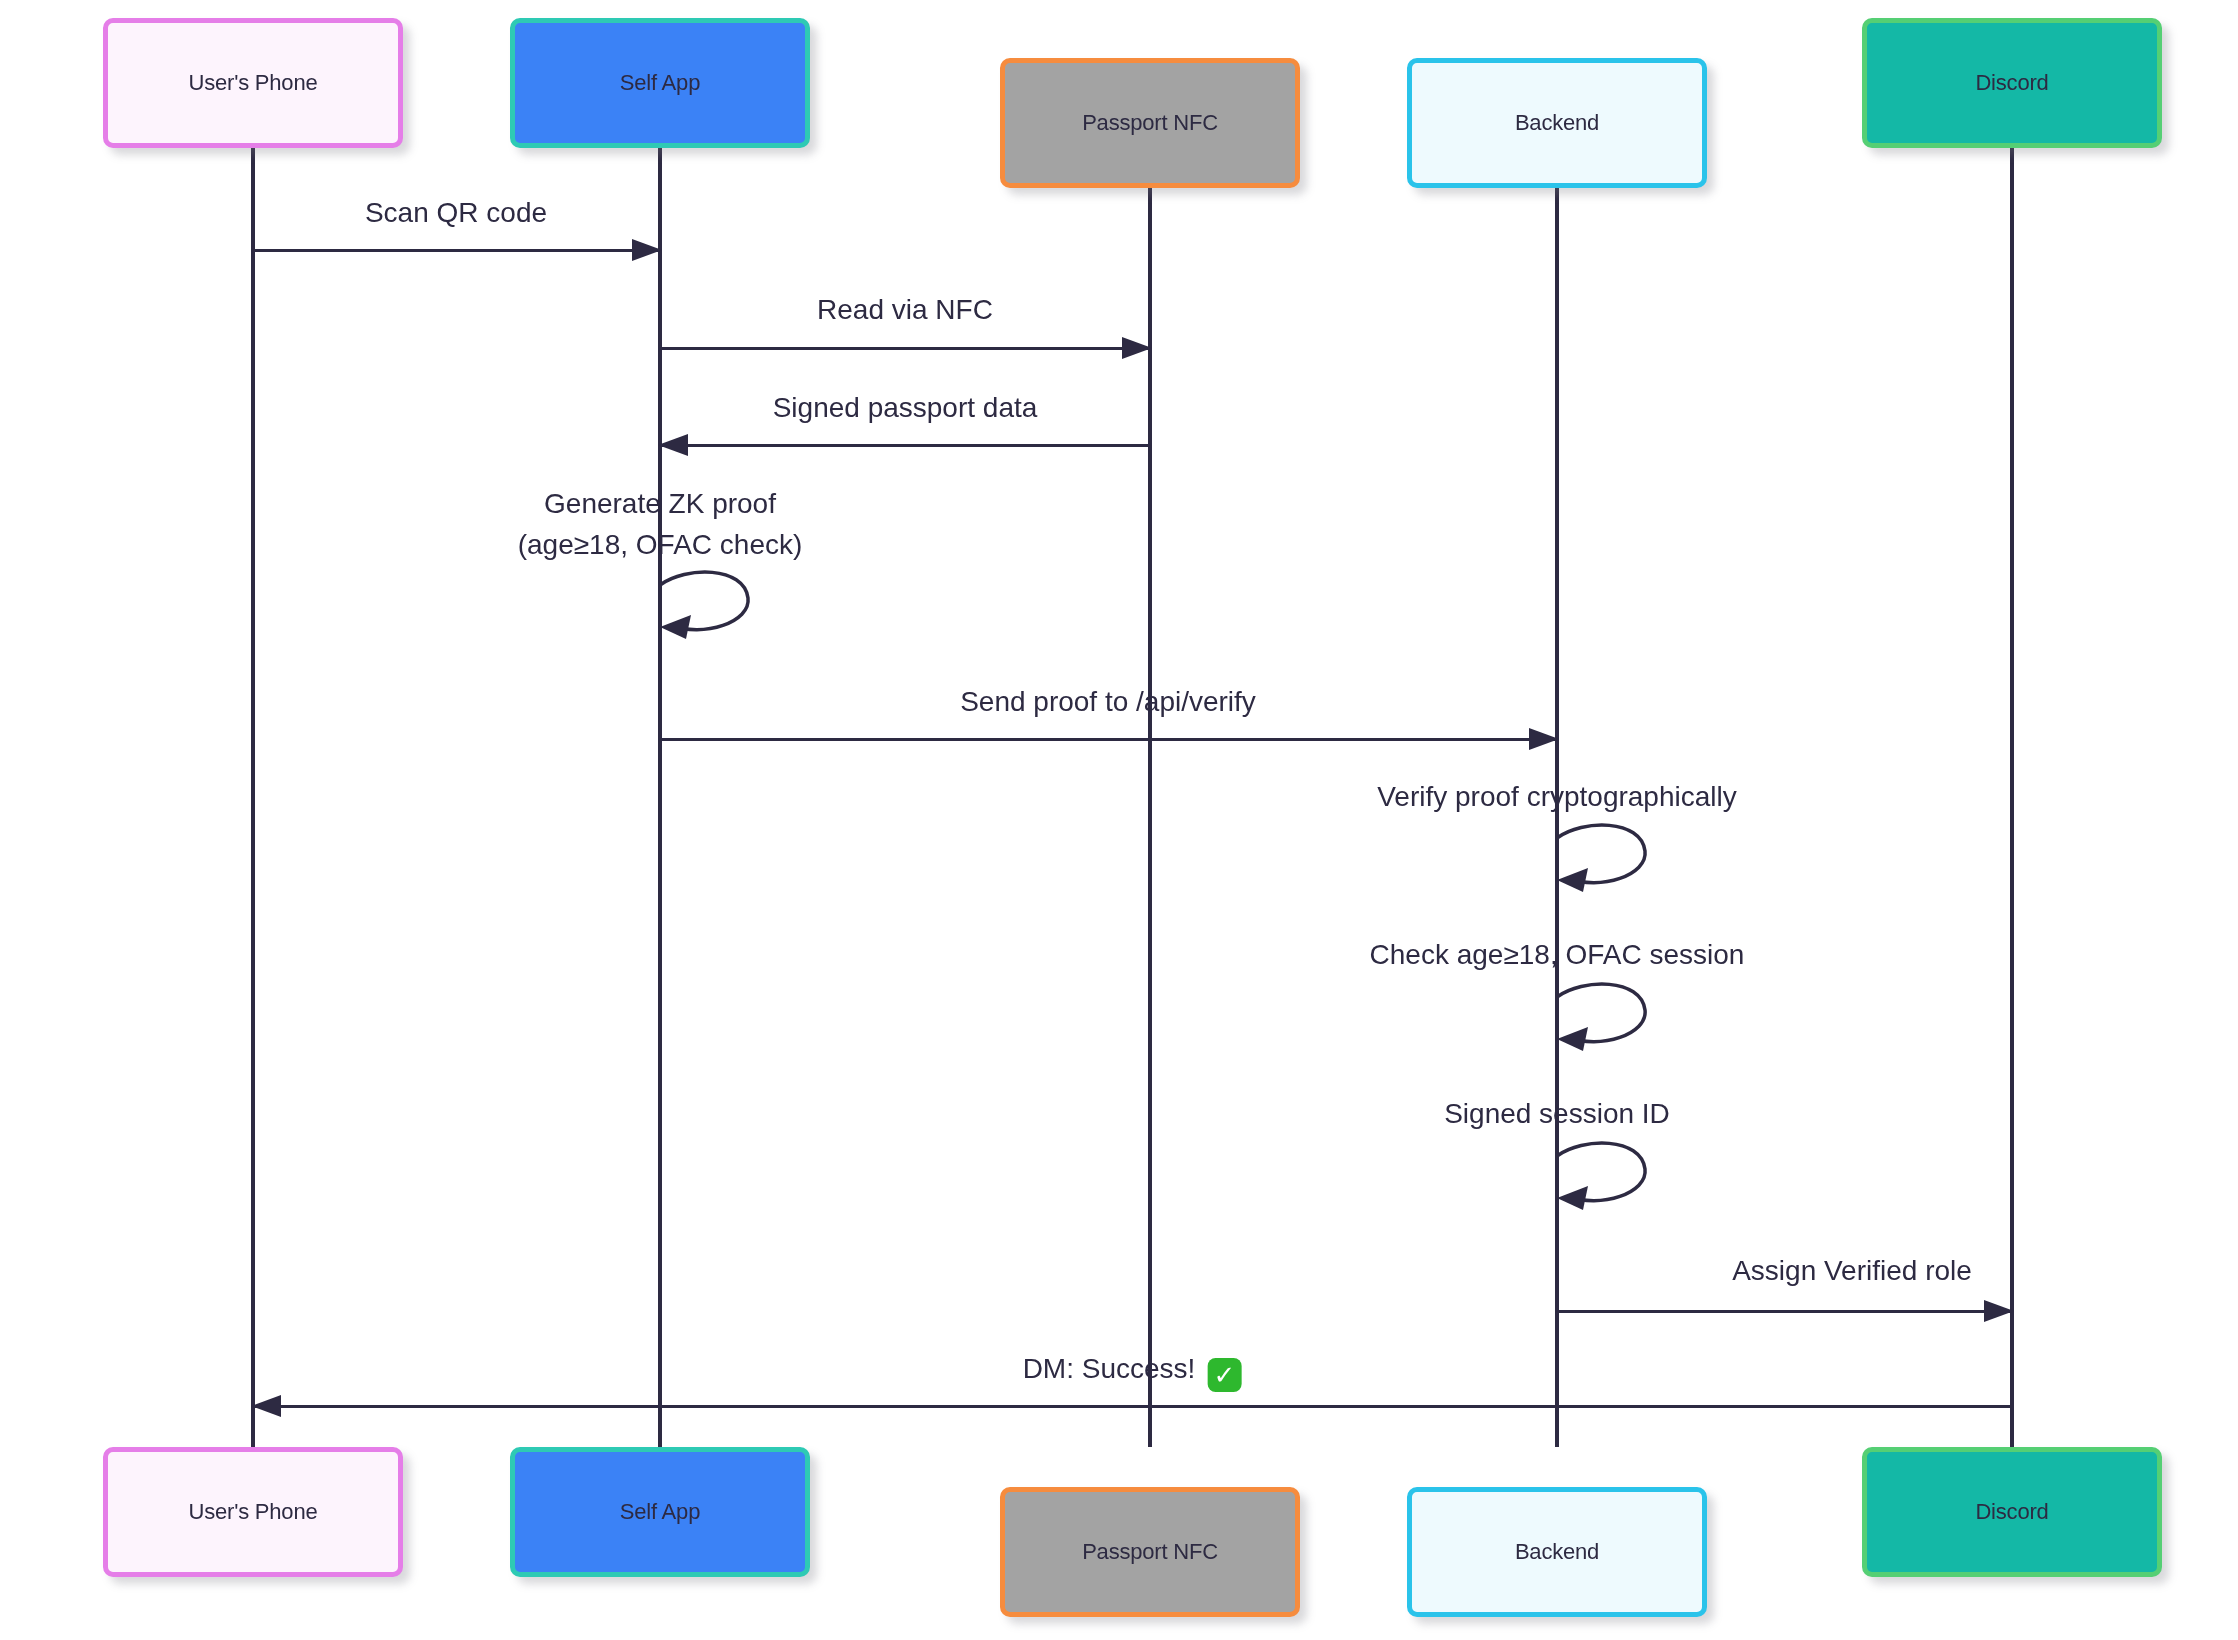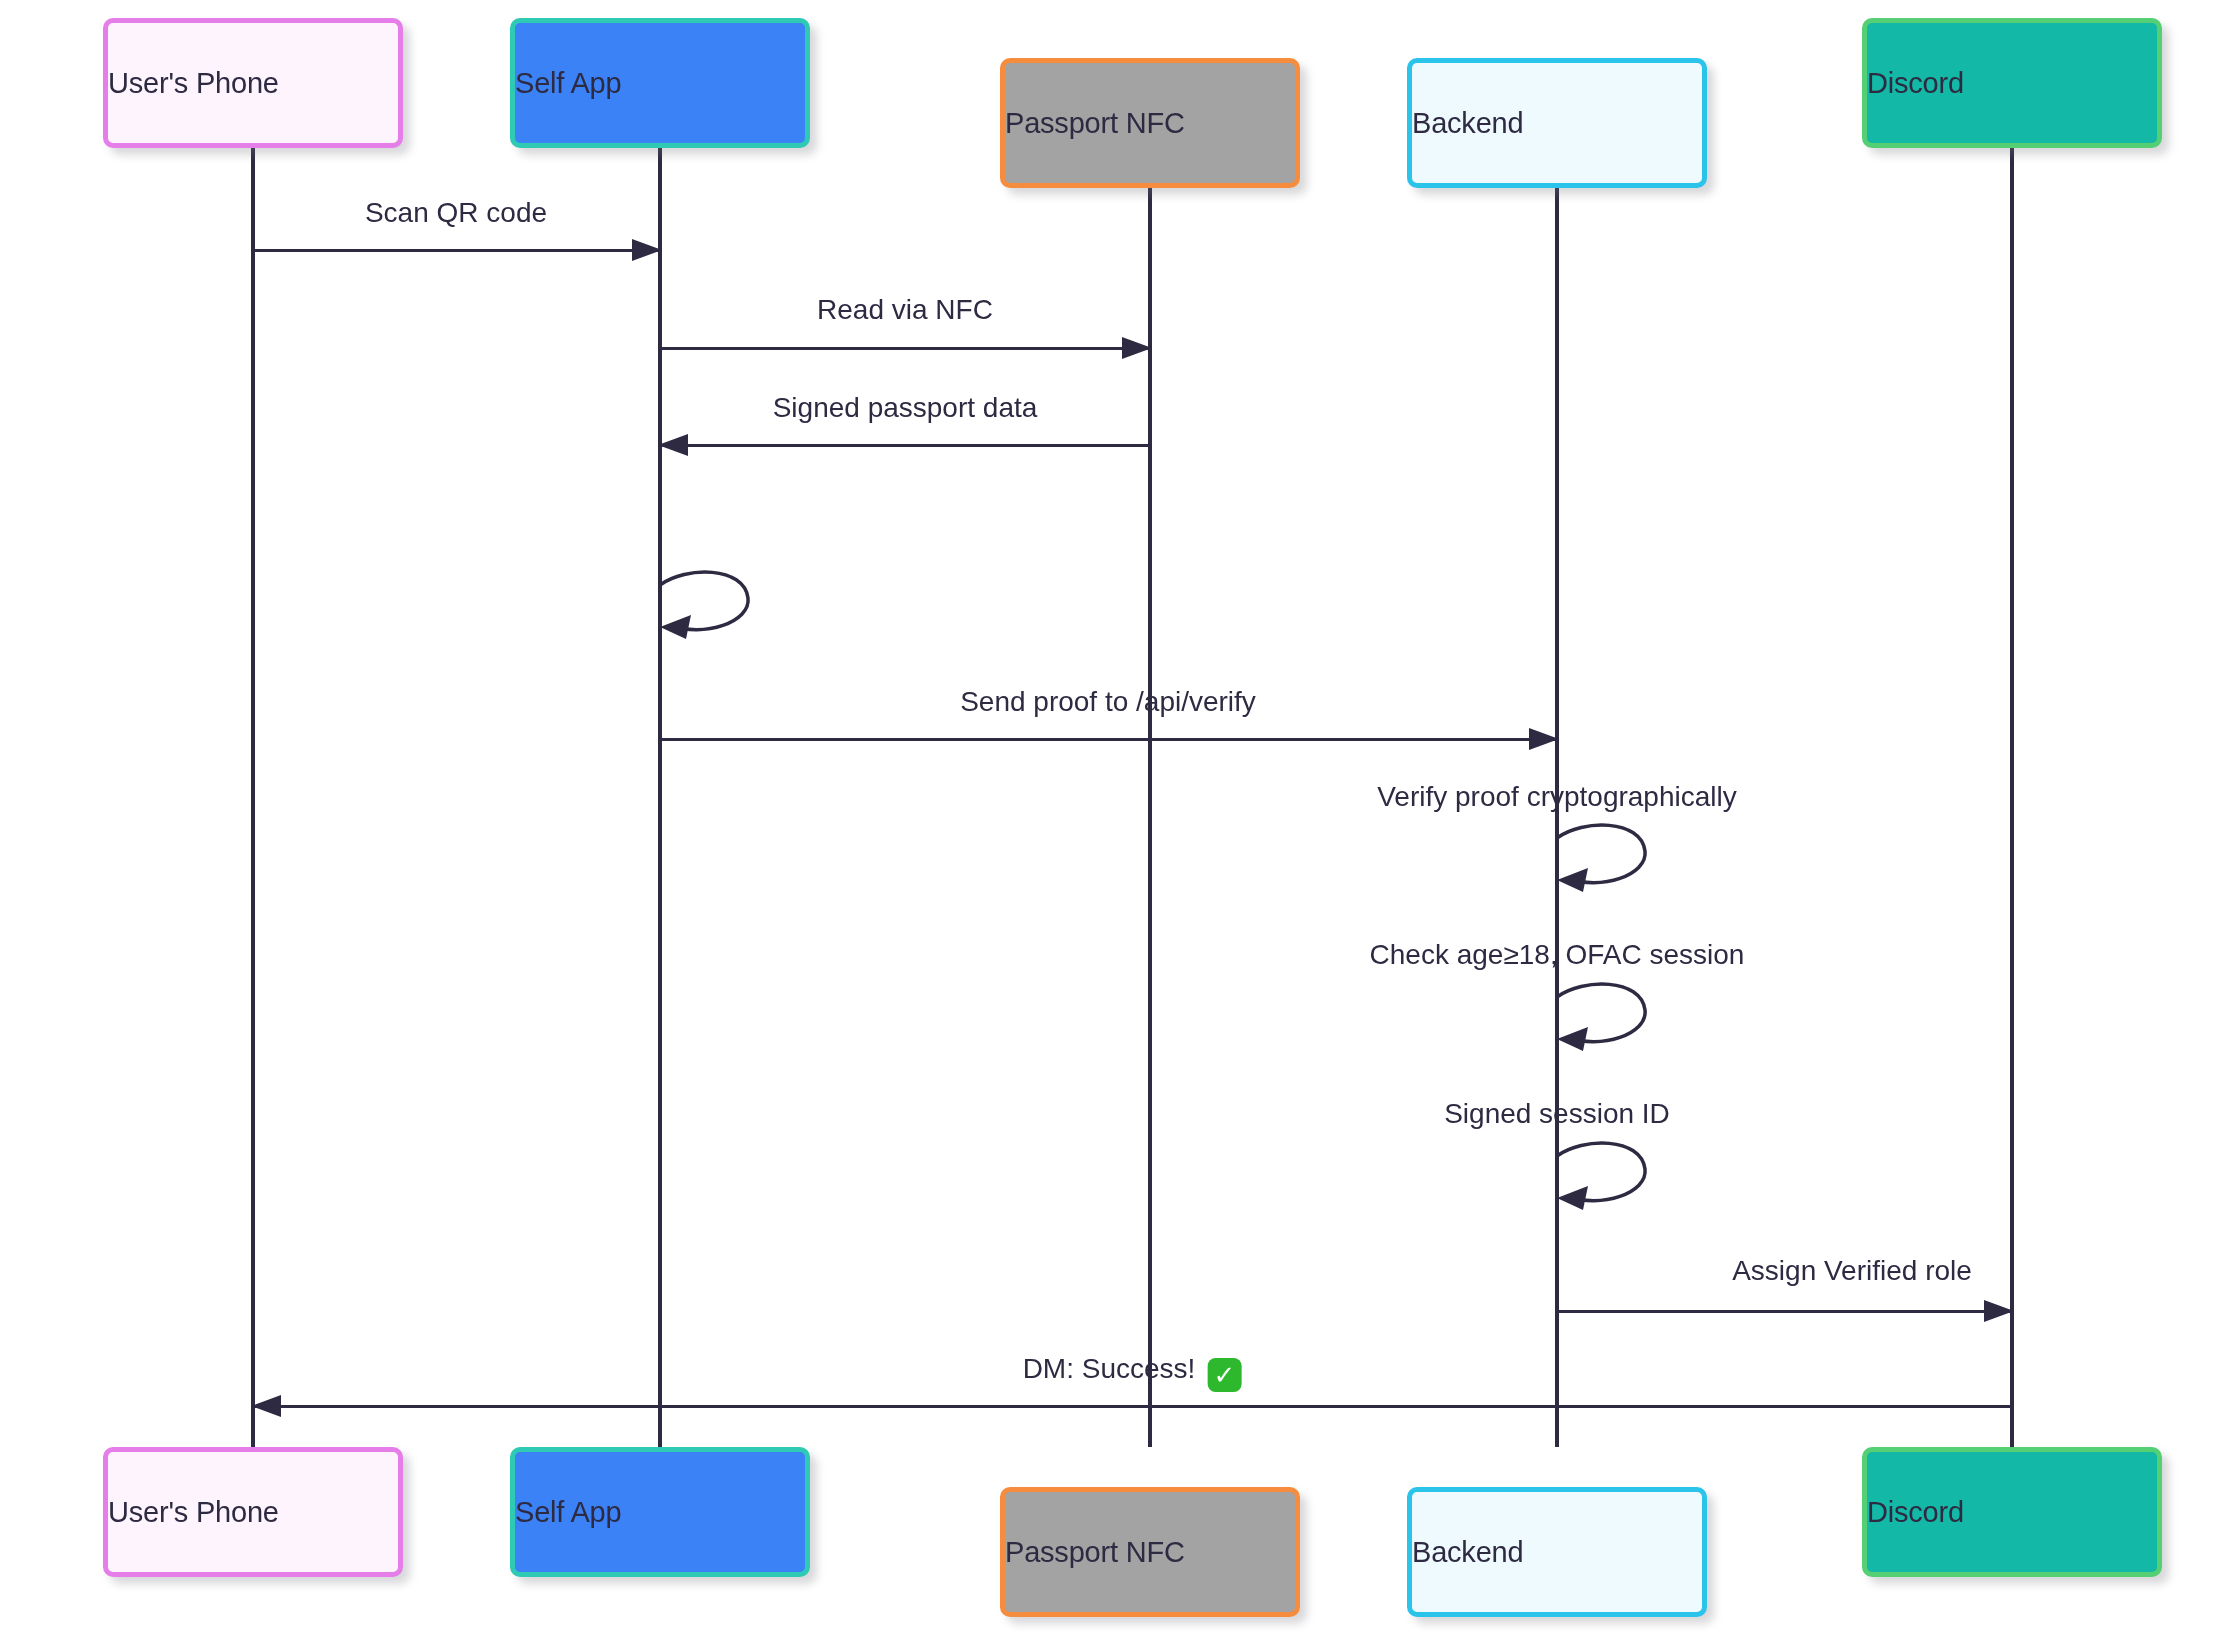--- a/index.html
+++ b/index.html
@@ -8,22 +8,22 @@
   }
   html,body{margin:0;padding:0;background:var(--bg);}
   body{font-family:"Liberation Sans","DejaVu Sans",sans-serif;color:var(--ink);}
   #stage{
     position:relative;width:2238px;height:1640px;background:var(--bg);overflow:hidden;
   }
   
   .actor{
     position:absolute;width:300px;height:130px;box-sizing:border-box;
     border:5px solid;border-radius:10px;
-    display:flex;align-items:center;justify-content:flex-start;
-    font-size:29px;letter-spacing:-0.2px;
+    display:flex;align-items:center;justify-content:center;
+    font-size:22px;letter-spacing:-0.2px;
     box-shadow:7px 7px 9px rgba(120,120,130,0.28);
   }
   .actor.row-top{top:18px;}
   .actor.row-bottom{top:1447px;}
   .c-phone   {border-color:#e57ee8;background:#fdf4fd;}
   .c-self    {border-color:#2ecab4;background:#3b82f6;}
   .c-passport{border-color:#f68c3e;background:#a3a3a3;margin-top:40px;}
   .c-backend {border-color:#2ac3ea;background:#eefafe;margin-top:40px;}
   .c-discord {border-color:#55cf74;background:#14b8a6;}
   
@@ -97,20 +97,24 @@
   <div class="msg-label" style="left:905px;top:293px;">Read via NFC</div>
   <div class="arrow" style="left:660px;top:347px;width:490px;">
     <i class="head right"></i>
   </div>
 
   <div class="msg-label" style="left:905px;top:391px;">Signed passport data</div>
   <div class="arrow" style="left:660px;top:444px;width:490px;">
     <i class="head left"></i>
   </div>
 
+  <div class="msg-label two-line" style="left:660px;top:483px;">
+    <div>Generate ZK proof</div>
+    <div>(age≥18, OFAC check)</div>
+  </div>
   <svg class="loop" style="left:658px;top:572px;" width="96" height="68" viewBox="0 0 96 68">
     <path d="M 2 13 C 28 -6, 86 -6, 90 26 C 93 50, 46 66, 12 53"></path>
     <polygon points="2,55 33,43 28,67"></polygon>
   </svg>
 
   <div class="msg-label" style="left:1108px;top:685px;">Send proof to /api/verify</div>
   <div class="arrow" style="left:660px;top:738px;width:897px;">
     <i class="head right"></i>
   </div>
 

